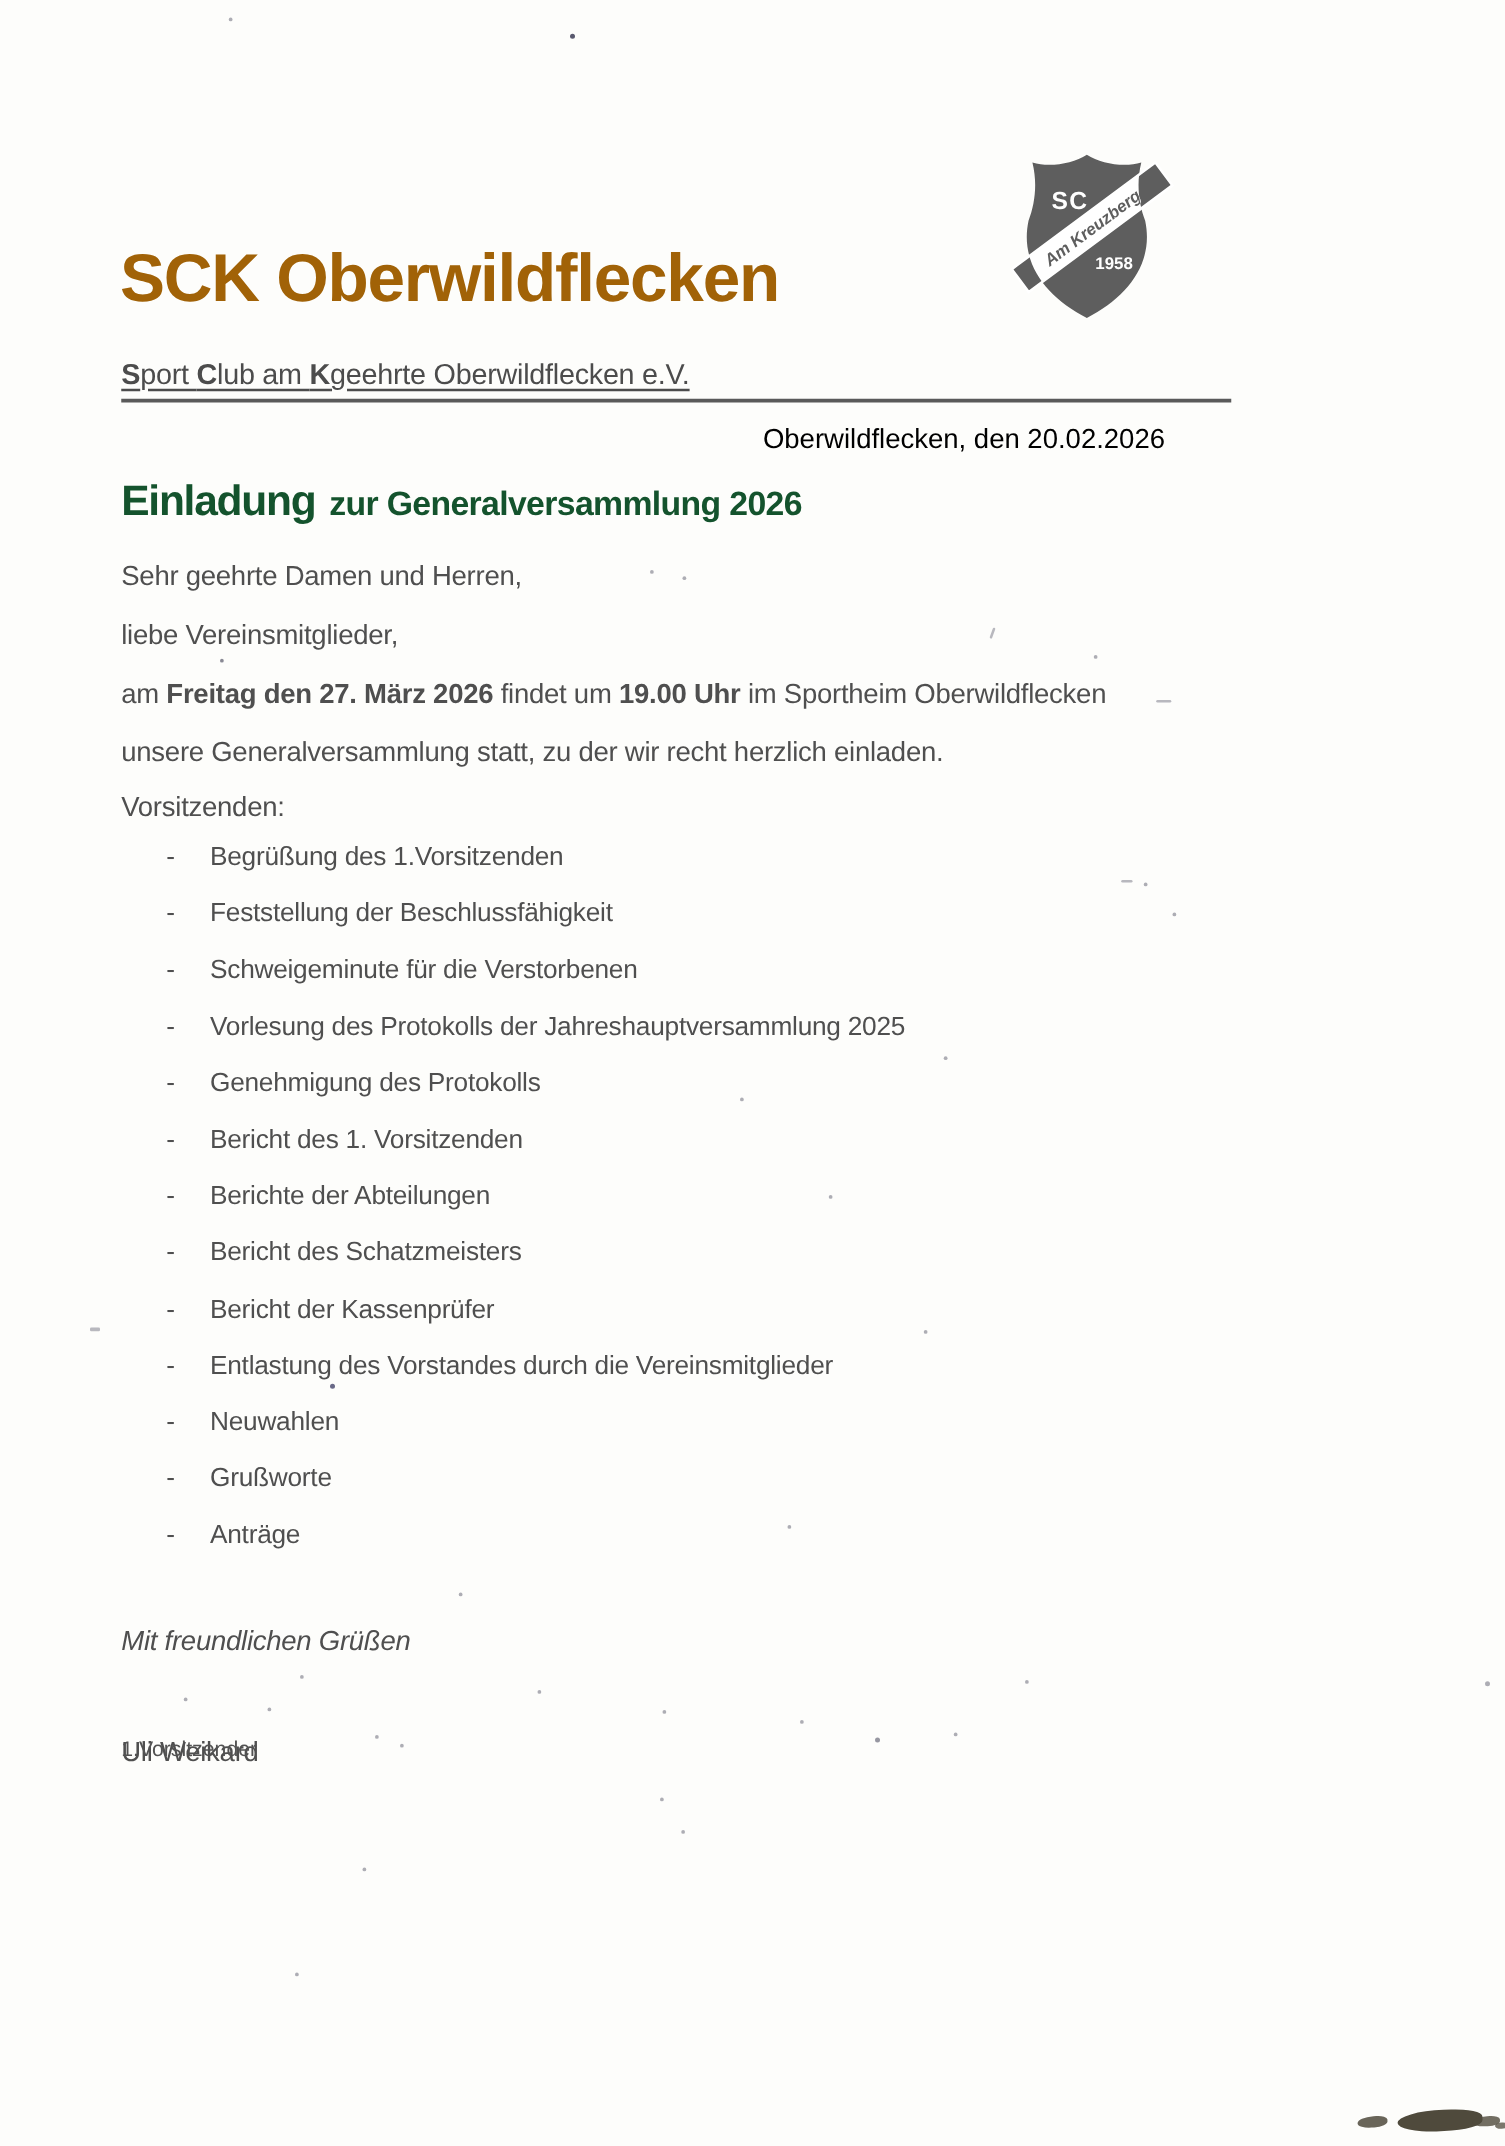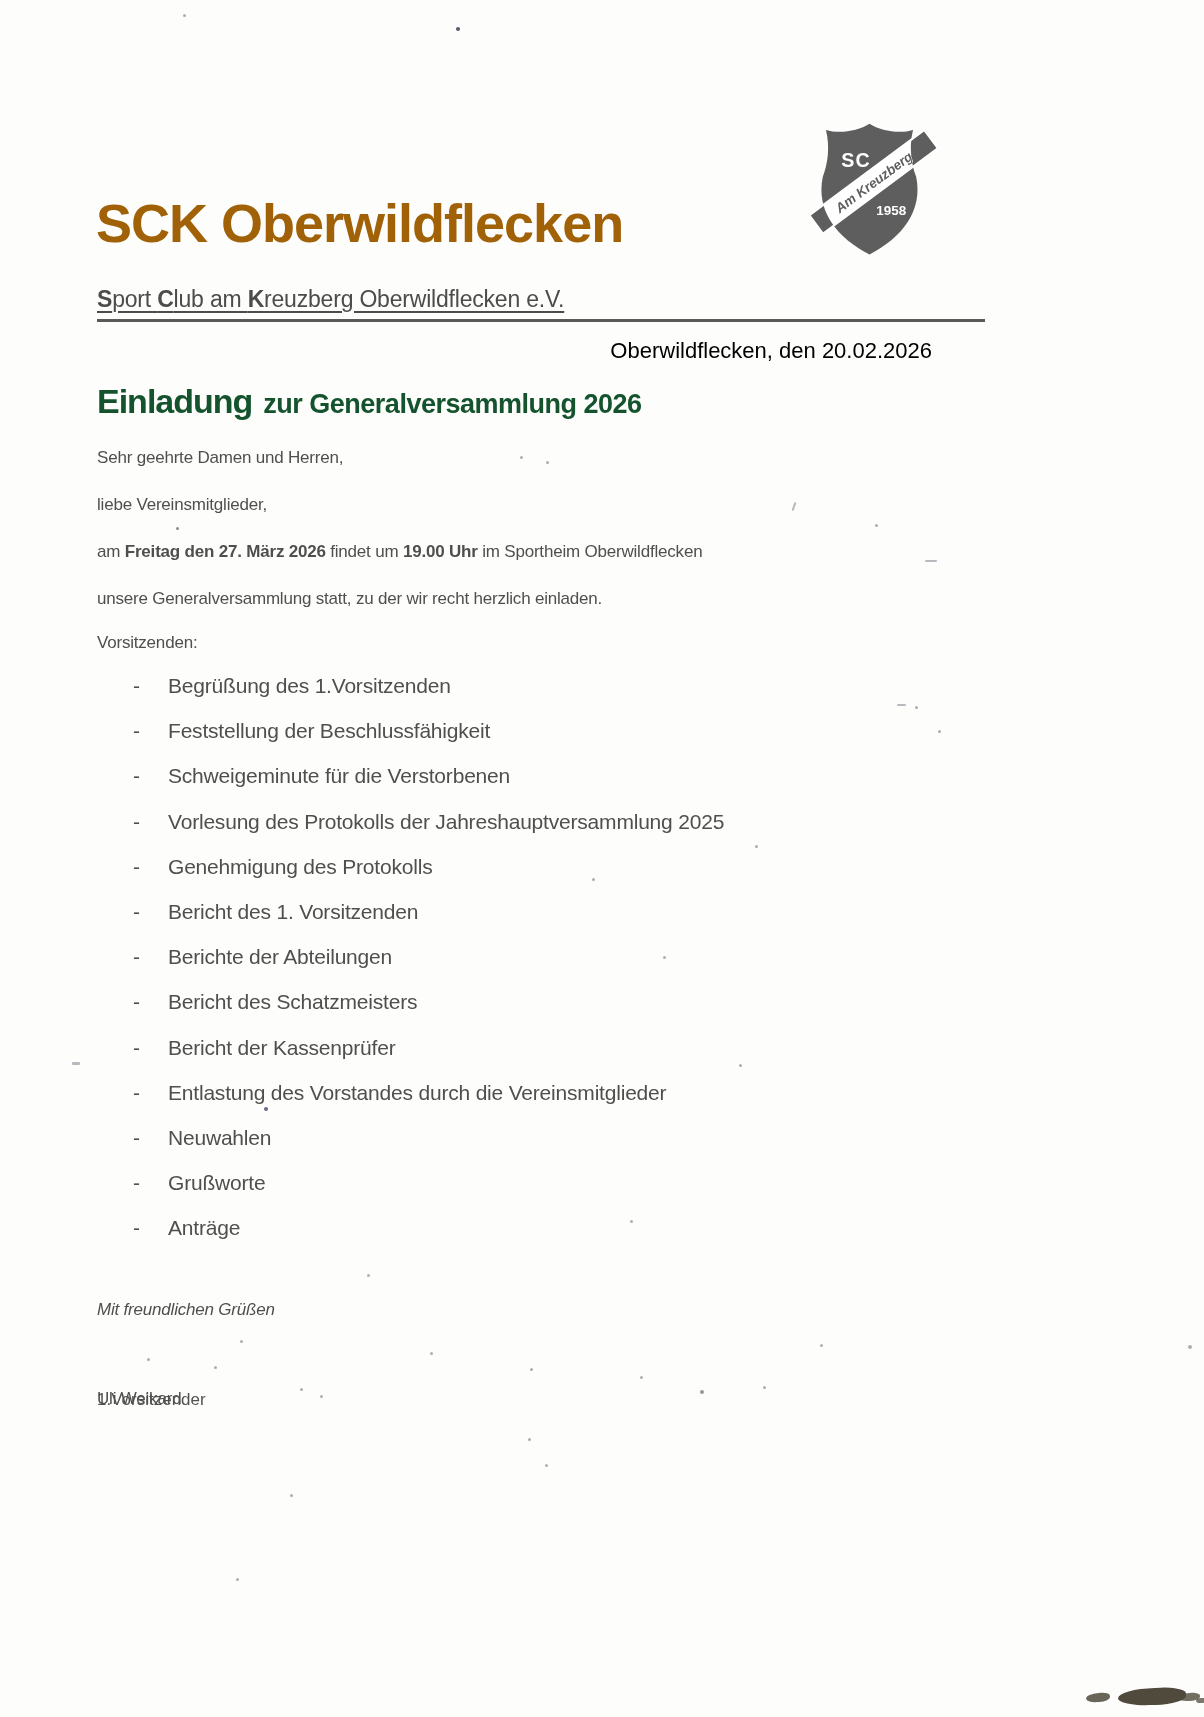--- a/index.html
+++ b/index.html
@@ -33,21 +33,21 @@
     font-size:22px;color:#000000;white-space:nowrap;
   }
   .headline{
     left:97px;top:382px;
     display:flex;align-items:baseline;gap:11px;
     color:#14532d;white-space:nowrap;
   }
   .headline .main{font-size:34px;font-weight:bold;letter-spacing:-1px;}
   .headline .rest{font-size:27px;font-weight:bold;letter-spacing:-0.5px;}
 
-  .bodyline{left:97px;font-size:17px;letter-spacing:-0.2px;white-space:nowrap;color:#4f4f4f;}
+  .bodyline{left:97px;font-size:22px;letter-spacing:-0.2px;white-space:nowrap;color:#4f4f4f;}
   .sal1{top:448px;}
   .sal2{top:495px;}
   .intro1{top:542px;}
   .intro2{top:589px;}
   .agenda-label{top:633px;}
 
   .agenda{left:133px;top:674px;}
   .agenda-row{
     display:flex;align-items:flex-start;
     height:45.2px;font-size:21px;letter-spacing:-0.2px;color:#4f4f4f;
@@ -88,21 +88,21 @@
       <g transform="rotate(-36.6 71 66)">
         <rect x="2" y="55" width="138" height="22" fill="#ffffff"></rect>
         <text x="71" y="71" text-anchor="middle" font-size="13" font-style="italic" font-weight="bold" fill="#5e5e5e">Am Kreuzberg</text>
       </g>
     </g>
     <text x="54" y="52" text-anchor="middle" font-size="19" font-weight="bold" fill="#ffffff" letter-spacing="1">SC</text>
     <text x="88" y="98" text-anchor="middle" font-size="13" font-weight="bold" fill="#ffffff">1958</text>
   </svg>
 
   <div class="abs club-line">
-    <span class="txt"><span class="b">S</span><span>port </span><span class="b">C</span><span>lub am </span><span class="b">K</span><span>reuzberg Oberwildflecken e.V.</span></span>
+    <span class="txt"><span class="b">S</span><span>port </span><span class="b">C</span><span>lub am </span><span class="b">K</span><span>geehrte Oberwildflecken e.V.</span></span>
   </div>
 
   <div class="abs dateline">Oberwildflecken, den 20.02.2026</div>
 
   <div class="abs headline">
     <span class="main">Einladung</span>
     <span class="rest">zur Generalversammlung 2026</span>
   </div>
 
   <div class="abs bodyline sal1">Sehr geehrte Damen und Herren,</div>

